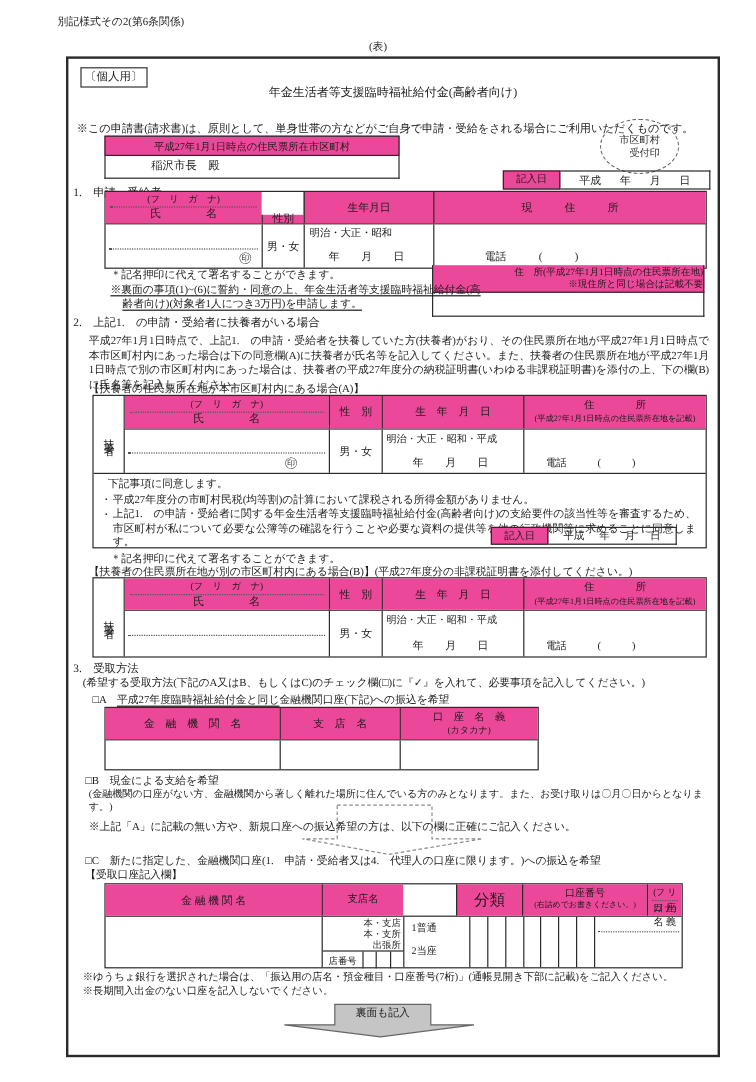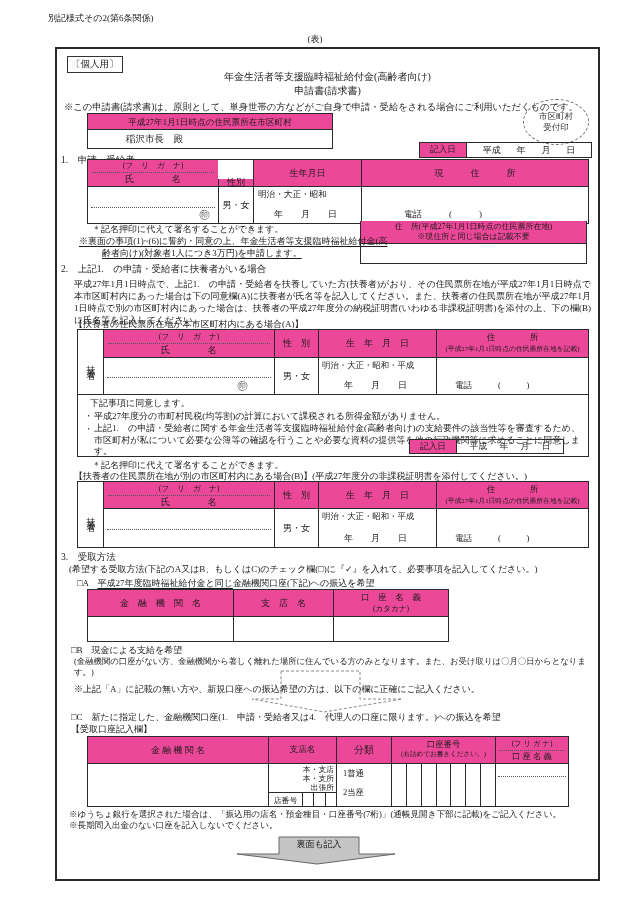--- a/index.html
+++ b/index.html
@@ -32,23 +32,22 @@
 
 <div class="page">
 
   <div class="abs" style="left:48px;top:12px;">別記様式その2(第6条関係)</div>
   <div class="abs ctr" style="left:0;top:33px;width:630px;">(表)</div>
 
   <div class="outer">
 
     <div class="abs" style="left:10px;top:7px;border:1px solid #333;padding:1px 3px;font-size:9.5px;">〔個人用〕</div>
     <div class="abs ctr" style="left:0;top:21px;width:541px;font-size:10px;">年金生活者等支援臨時福祉給付金(高齢者向け)</div>
-    <div class="abs ctr" style="left:0;top:35px;width:541px;font-size:10px;">申請書(請求書)</div>
     <div class="abs" style="left:7px;top:52px;font-size:9.3px;">※この申請書(請求書)は、原則として、単身世帯の方などがご自身で申請・受給をされる場合にご利用いただくものです。</div>
-    <div class="abs stamp pre" style="left:466px;top:50px;width:64px;height:44px;">市区町村
+    <div class="abs stamp pre" style="left:443px;top:50px;width:64px;height:44px;text-align:right;">市区町村
 受付印</div>
 
     <div class="abs" style="left:30px;top:64px;width:246px;">
       <div class="gray ctr bx" style="border:1px solid #2a2a2a;height:17px;line-height:17px;font-size:8.6px;">平成27年1月1日時点の住民票所在市区町村</div>
       <div class="bx" style="border:1px solid #2a2a2a;border-top:none;height:19px;line-height:19px;padding-left:38px;font-size:9.5px;">稲沢市長　殿</div>
     </div>
 
     <div class="abs" style="left:4px;top:105px;font-size:9.5px;">1.　申請・受給者</div>
 
     <div class="abs tr" style="left:362px;top:93px;width:173px;height:16px;">
@@ -81,29 +80,29 @@
           <div style="font-size:8.6px;padding:2px 0 0 4px;">明治・大正・昭和</div>
           <div class="abs ctr" style="left:0;right:4px;bottom:2px;font-size:9px;">年　　月　　日</div>
         </div>
         <div class="cell bl" style="flex:1;">
           <div class="abs" style="left:42px;bottom:2px;font-size:9px;">電話　　　(　　　)</div>
         </div>
       </div>
     </div>
 
     <div class="abs" style="left:303px;top:172px;width:227px;">
-      <div class="gray ctr bx" style="border:1px solid #2a2a2a;border-top:none;padding:1px 15px;font-size:8px;line-height:1.25;">
+      <div class="gray ctr bx" style="border:1px solid #2a2a2a;border-top:none;padding:1px 0;font-size:8px;line-height:1.25;text-align:right;">
         <div>住　所(平成27年1月1日時点の住民票所在地)</div>
         <div>※現住所と同じ場合は記載不要</div>
       </div>
       <div class="bx" style="border:1px solid #2a2a2a;border-top:none;height:20px;"></div>
     </div>
 
     <div class="abs" style="left:35px;top:174px;font-size:9px;">＊記名押印に代えて署名することができます。</div>
-    <div class="abs u" style="left:22px;top:186px;font-size:9px;">※裏面の事項(1)~(6)に誓約・同意の上、年金生活者等支援臨時福祉給付金(高</div>
+    <div class="abs u" style="left:35px;top:186px;font-size:9px;">※裏面の事項(1)~(6)に誓約・同意の上、年金生活者等支援臨時福祉給付金(高</div>
     <div class="abs u" style="left:45px;top:198px;font-size:9px;">齢者向け)(対象者1人につき3万円)を申請します。</div>
 
     <div class="abs" style="left:4px;top:214px;font-size:9.5px;">2.　上記1.　の申請・受給者に扶養者がいる場合</div>
     <div class="abs" style="left:17px;top:229px;width:517px;font-size:9px;line-height:12px;text-align:justify;">平成27年1月1日時点で、上記1.　の申請・受給者を扶養していた方(扶養者)がおり、その住民票所在地が平成27年1月1日時点で本市区町村内にあった場合は下の同意欄(A)に扶養者が氏名等を記入してください。また、扶養者の住民票所在地が平成27年1月1日時点で別の市区町村内にあった場合は、扶養者の平成27年度分の納税証明書(いわゆる非課税証明書)を添付の上、下の欄(B)に氏名等を記入してください。</div>
     <div class="abs" style="left:17px;top:269px;font-size:9px;">【扶養者の住民票所在地が本市区町村内にある場合(A)】</div>
 
     <div class="tbl" style="left:20px;top:280px;width:510px;">
       <div class="tr">
         <div class="cell flexc br" style="width:26px;">
           <span class="vert" style="font-size:9px;">扶養者</span>
@@ -232,21 +231,21 @@
 
     <div class="abs" style="left:14px;top:662px;font-size:9px;">
       <span>□</span><span>C</span>　<span>新たに指定した、金融機関口座(1.　申請・受給者又は4.　代理人の口座に限ります。)への振込を希望</span>
     </div>
     <div class="abs" style="left:14px;top:674px;font-size:9px;">【受取口座記入欄】</div>
 
     <div class="tbl" style="left:30px;top:687px;width:480px;">
       <div class="tr" style="height:26px;">
         <div class="cell gray flexc" style="width:180px;font-size:9px;">金 融 機 関 名</div>
         <div class="cell gray bl flexc" style="width:68px;font-size:8.6px;">支店名</div>
-        <div class="cell gray bl flexc" style="width:55px;font-size:10px;">分類</div>
+        <div class="cell gray bl flexc" style="width:55px;font-size:13px;margin-left:44px;">分類</div>
         <div class="cell gray bl ctr" style="width:104px;">
           <div style="font-size:8.4px;padding-top:2px;">口座番号</div>
           <div style="font-size:6.6px;">(右詰めでお書きください。)</div>
         </div>
         <div class="cell gray bl" style="flex:1;">
           <div class="ctr dot" style="font-size:7.4px;height:13px;line-height:13px;margin:0 3px;">(フ リ ガ ナ)</div>
           <div class="ctr" style="font-size:8.4px;height:12px;line-height:12px;">口 座 名 義</div>
         </div>
       </div>
       <div class="tr bt" style="height:42px;">

